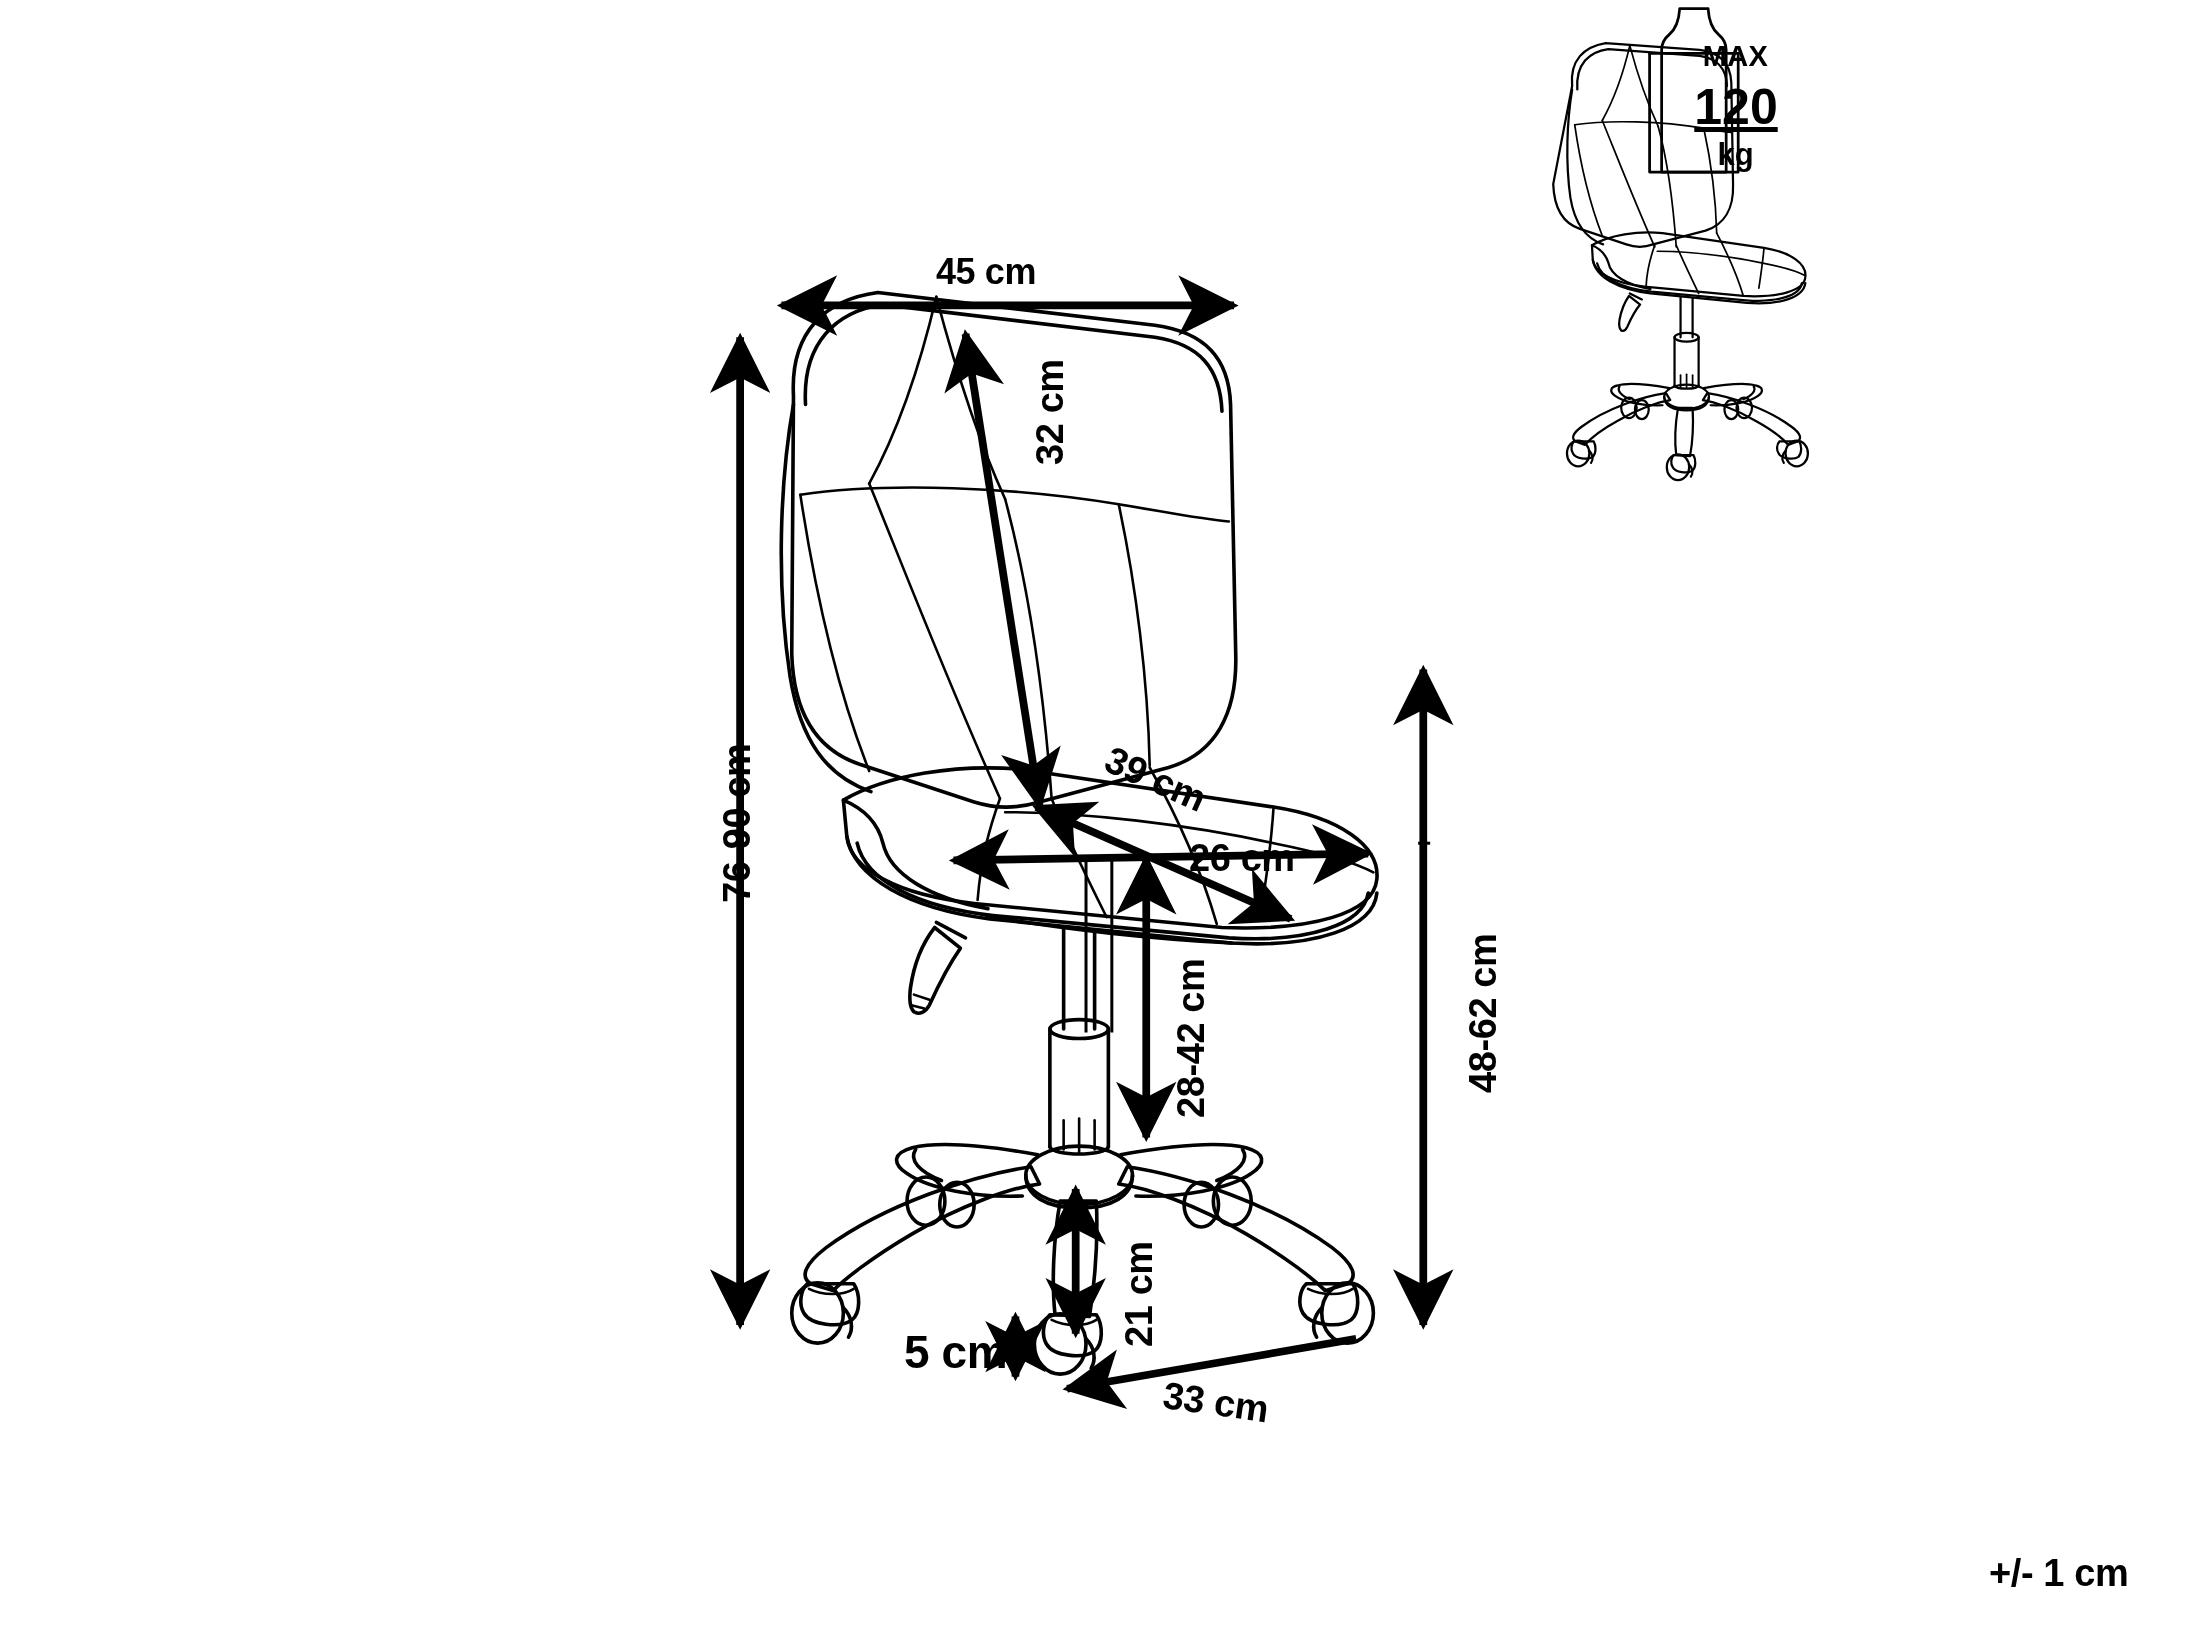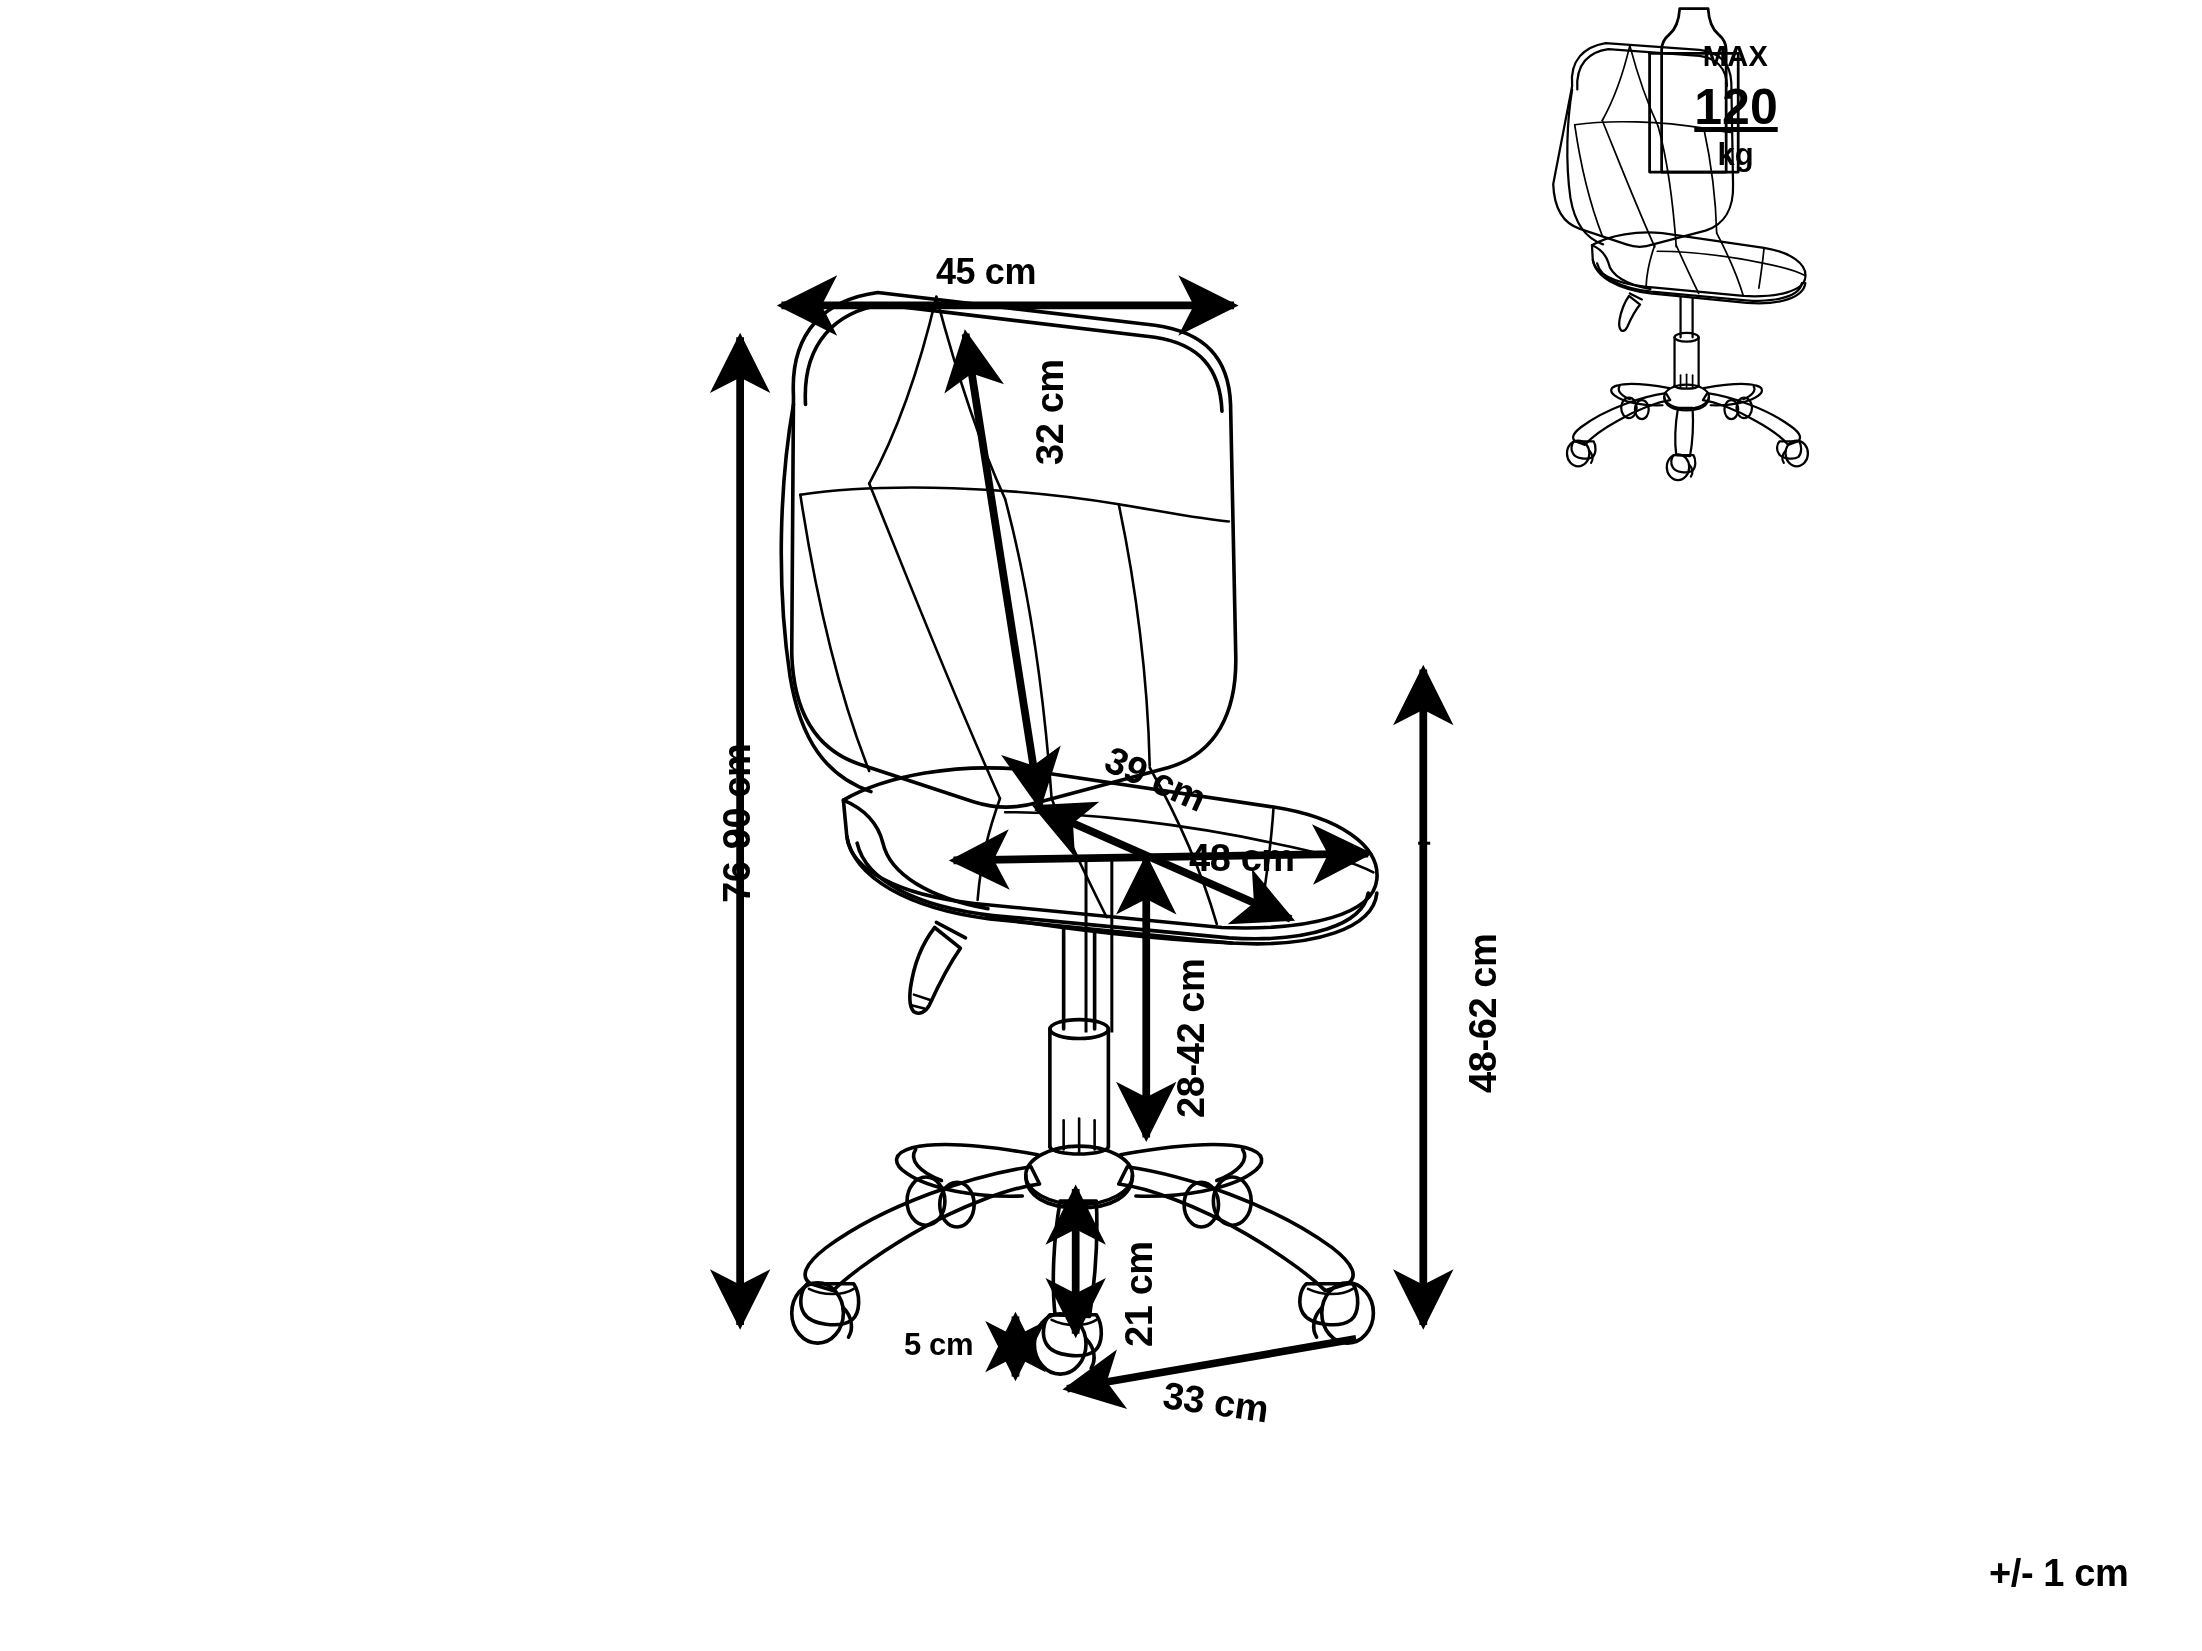--- a/index.html
+++ b/index.html
@@ -42,21 +42,21 @@
   }
 
   #label-45       { left: 936px; top: 254px;  font-size: 36px; }
   #label-32       { left: 1031px; top: 465px;  font-size: 38px; transform: rotate(-90deg); transform-origin: 0 0; }
   #label-39       { left: 1115px; top: 740px;  font-size: 38px; transform: rotate(24deg); transform-origin: 0 0; }
   #label-7690     { left: 718px;  top: 903px; font-size: 38px; transform: rotate(-90deg); transform-origin: 0 0; }
   #label-48       { left: 1189px; top: 839px;  font-size: 38px; }
   #label-2842     { left: 1172px; top: 1118px; font-size: 38px; transform: rotate(-90deg); transform-origin: 0 0; }
   #label-4862     { left: 1464px; top: 1093px; font-size: 38px; transform: rotate(-90deg); transform-origin: 0 0; }
   #label-21       { left: 1120px; top: 1347px; font-size: 38px; transform: rotate(-90deg); transform-origin: 0 0; }
-  #label-5        { left: 904px; top: 1329px; font-size: 31px; }
+  #label-5        { left: 904px; top: 1329px; font-size: 46px; }
   #label-33       { left: 1166px; top: 1376px; font-size: 38px; transform: rotate(8deg); transform-origin: 0 0; }
   #label-tol      { left: 1989px; top: 1554px; font-size: 38px; }
 
   
   .badge-text {
     position: absolute;
     font-family: "Liberation Sans", sans-serif;
     font-weight: bold;
     color: #000000;
     text-align: center;
@@ -451,21 +451,21 @@
   </svg>
 
   <div class="dim-label" id="label-45">45 cm</div>
 
   <div class="dim-label" id="label-32">32 cm</div>
 
   <div class="dim-label" id="label-39">39 cm</div>
 
   <div class="dim-label" id="label-7690">76-90 cm</div>
 
-  <div class="dim-label" id="label-48">48 cm</div>
+  <div class="dim-label" id="label-48">26 cm</div>
 
   <div class="dim-label" id="label-2842">28-42 cm</div>
 
   <div class="dim-label" id="label-4862">48-62 cm</div>
 
   <div class="dim-label" id="label-21">21 cm</div>
 
   <div class="dim-label" id="label-5">5 cm</div>
 
   <div class="dim-label" id="label-33">33 cm</div>

